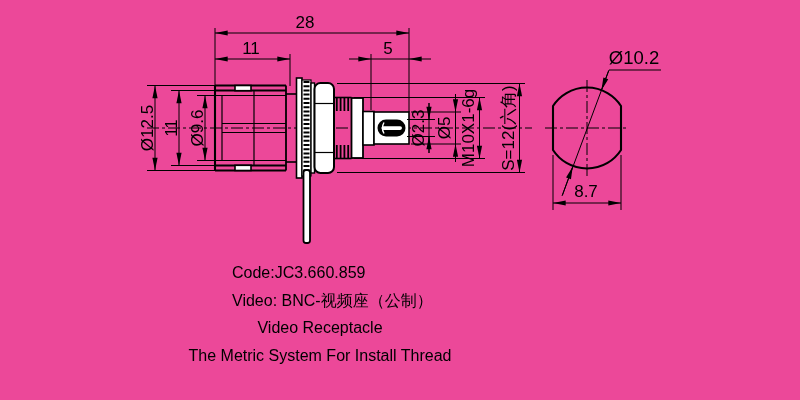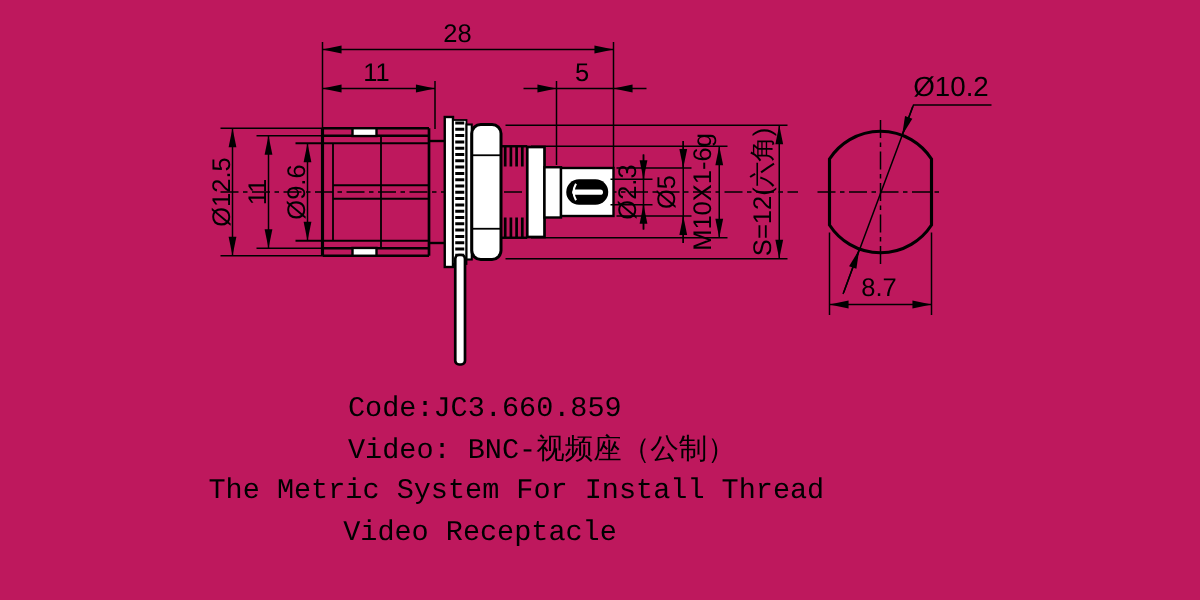--- a/index.html
+++ b/index.html
@@ -1,30 +1,30 @@
 <!DOCTYPE html>
 <html><head>
 <meta charset="utf-8">
 <style>
   html,body{margin:0;padding:0;background:#ffffff;}
-  #stage{position:relative;width:800px;height:400px;background:#be185d;overflow:hidden;
+  #stage{position:relative;width:800px;height:400px;background:#ec4899;overflow:hidden;
          font-family:"Liberation Sans","DejaVu Sans",sans-serif;}
   svg{position:absolute;left:0;top:0;}
   .ln1 {stroke:#000;stroke-width:1;fill:none;}
   .ln12{stroke:#000;stroke-width:1.2;fill:none;}
   .ln16{stroke:#000;stroke-width:1.6;fill:none;}
   .ln18{stroke:#000;stroke-width:1.8;fill:none;}
   .ln2 {stroke:#000;stroke-width:2.1;fill:none;}
   .fw  {fill:#ffffff;stroke:#000;}
   .cl  {stroke:#000;stroke-width:1;fill:none;stroke-dasharray:12 3 3 3;}
   .dim {stroke:#000;stroke-width:1;fill:none;}
   .dtxt{font:17px "Liberation Sans","DejaVu Sans",sans-serif;fill:#000;stroke:none;}
   .dtxt18{font:18.5px "Liberation Sans","DejaVu Sans",sans-serif;fill:#000;stroke:none;}
-  .caption{position:absolute;left:139px;top:259px;width:362px;font-size:19px;
-           line-height:27.5px;color:#000;font-family:Liberation Mono, monospace;}
+  .caption{position:absolute;left:139px;top:259px;width:362px;font-size:16px;
+           line-height:27.5px;color:#000;}
   .cap-left{text-align:left;padding-left:93px;white-space:nowrap;}
   .cap-center{text-align:center;white-space:nowrap;}
 </style>
 </head>
 <body>
 
 <div id="stage">
 
 <svg width="800" height="400" viewBox="0 0 800 400">
   <defs>
@@ -170,17 +170,17 @@
       <line class="dim" x1="621" y1="155" x2="621" y2="210"></line>
       <line class="dim" x1="553" y1="203" x2="621" y2="203" marker-start="url(#arw)" marker-end="url(#arw)"></line>
       <text class="dtxt" x="586" y="197" text-anchor="middle">8.7</text>
     </g>
   </g>
 </svg>
 
 <div class="caption">
   <div class="cap-left">Code:JC3.660.859</div>
   <div class="cap-left">Video: BNC-视频座（公制）</div>
+  <div class="cap-center">Video Receptacle</div>
   <div class="cap-center">The Metric System For Install Thread</div>
-  <div class="cap-center">Video Receptacle</div>
 </div>
 
 </div>
 
 </body></html>

